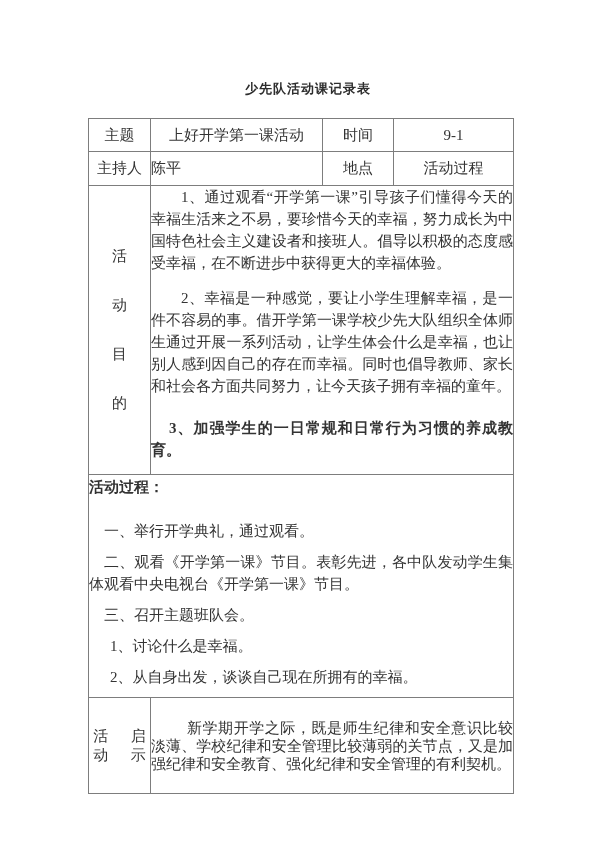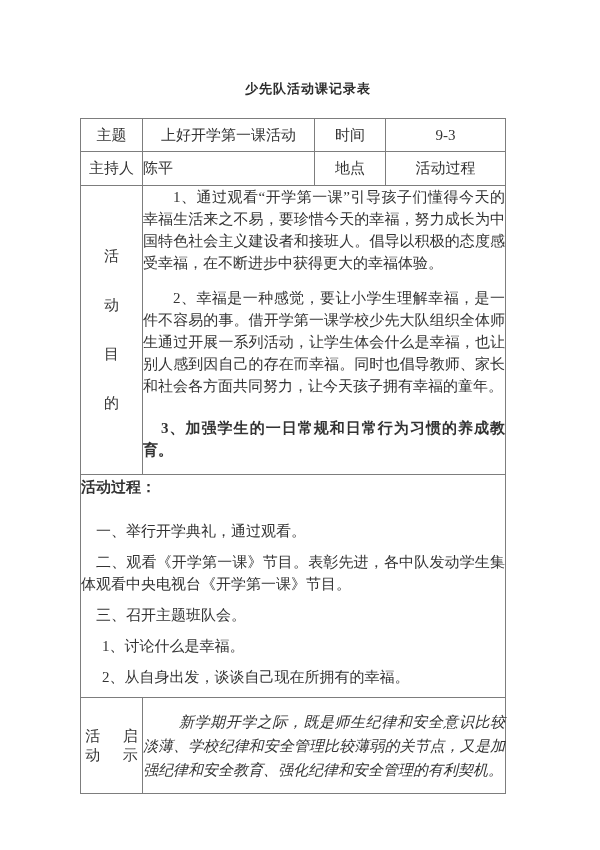--- a/index.html
+++ b/index.html
@@ -23,21 +23,21 @@
     width: 100%;
     text-align: center;
     font-size: 13px;
     font-weight: bold;
     letter-spacing: 1px;
     color: #2e2e2e;
   }
   table.record-table {
     position: absolute;
     top: 118px;
-    left: 80px;
+    left: 88px;
     width: 425px;
     border-collapse: collapse;
     table-layout: fixed;
     font-size: 15px;
     color: #333333;
     padding-left: 46px;
   }
   table.record-table td {
     border: 1px solid #7d7d7d;
     padding: 0;
@@ -109,25 +109,24 @@
     align-items: center;
     gap: 14px;
     font-size: 15px;
   }
   td.revelation-cell {
     vertical-align: top;
     padding: 8px 8px 4px 8px;
     height: 95px;
   }
   .revelation-text {
-    line-height: 24px;
+    line-height: 18px;
     text-indent: 2.4em;
     text-align: justify;
     margin: 0;
-    font-style: italic;
   }
 </style>
 </head>
 <body>
 
 <div class="page">
 
   <div class="doc-title">少先队活动课记录表</div>
 
   <table class="record-table">
@@ -136,21 +135,21 @@
       <col style="width:172px">
       <col style="width:71px">
       <col style="width:120px">
     </colgroup>
 
     <tbody>
         <tr>
       <td class="hdr">主题</td>
       <td class="hdr val-center">上好开学第一课活动</td>
       <td class="hdr">时间</td>
-      <td class="hdr val-center">9-3</td>
+      <td class="hdr val-center">9-1</td>
     </tr>
 
     <tr>
       <td class="hdr" style="height:33px">主持人</td>
       <td class="val-left">陈平</td>
       <td class="hdr">地点</td>
       <td class="val-center">活动过程</td>
     </tr>
 
     <tr>

